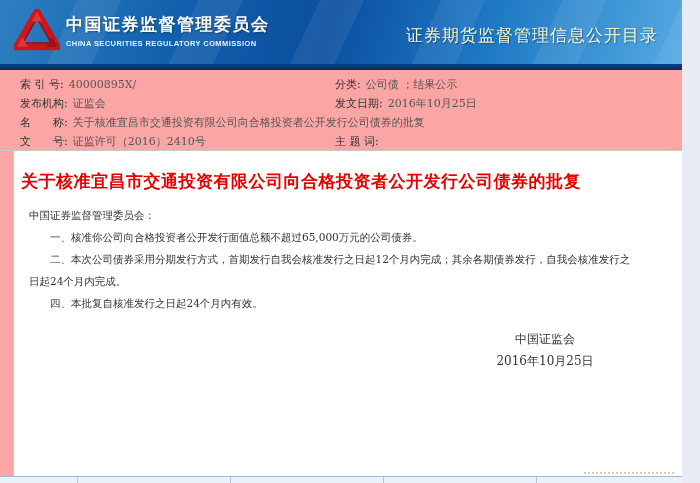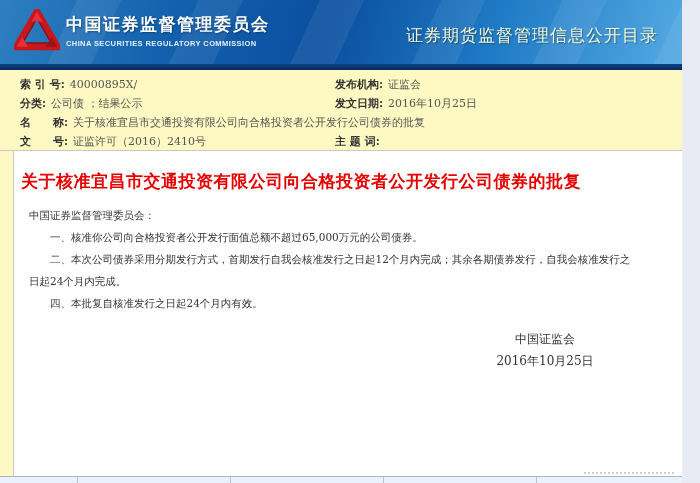--- a/index.html
+++ b/index.html
@@ -1,19 +1,19 @@
 <!DOCTYPE html>
 <html><head>
 <meta charset="utf-8">
 <style>
   * { margin:0; padding:0; box-sizing:border-box; }
   html,body { background:#fff; }
   .page {
     position:relative; width:700px; height:483px;
-    background:#fef9c3; overflow:hidden;
+    background:#fca5a5; overflow:hidden;
     font-family:"Liberation Sans", sans-serif;
   }
   
   .right-strip {
     position:absolute; top:0; right:0; width:18px; height:483px;
     background:#e8ebf4;
   }
   
   .banner {
     position:absolute; top:0; left:0; width:682px; height:64px;
@@ -49,21 +49,21 @@
   }
   
   .meta {
     position:absolute; top:78px; left:20px; width:655px;
     display:grid; grid-template-columns:315px 1fr; row-gap:6px;
     font-size:11px; line-height:13px; color:#555;
     font-family:"DejaVu Serif", serif;
   }
   .meta-field { white-space:nowrap; overflow:hidden; }
   .meta-field.span2 { grid-column:1 / span 2; }
-  .meta-label { font-weight:bold; color:#333; margin-right:5px; white-space:pre; }
+  .meta-label { font-weight:normal; color:#333; margin-right:5px; white-space:pre; }
   
   .doc-sep {
     position:absolute; top:150px; left:0; width:682px; height:0;
     border-top:1px solid #c9c9c9;
   }
   .doc-panel {
     position:absolute; top:151px; left:13px; width:669px; height:325px;
     border-left:1px solid #c9c9c9; background:#fff;
   }
   .doc-title {
@@ -118,24 +118,24 @@
     </div>
     <div class="directory-title">证券期货监督管理信息公开目录</div>
   </div>
   <div class="banner-edge"></div>
 
   <div class="meta">
     <div class="meta-field">
       <span class="meta-label">索 引 号:</span><span class="meta-value">40000895X/</span>
     </div>
     <div class="meta-field">
-      <span class="meta-label">发布机构:</span><span class="meta-value">证监会</span>
+      <span class="meta-label">分类:</span><span class="meta-value">公司债 ；结果公示</span>
     </div>
     <div class="meta-field">
-      <span class="meta-label">分类:</span><span class="meta-value">公司债 ；结果公示</span>
+      <span class="meta-label">发布机构:</span><span class="meta-value">证监会</span>
     </div>
     <div class="meta-field">
       <span class="meta-label">发文日期:</span><span class="meta-value">2016年10月25日</span>
     </div>
     <div class="meta-field span2">
       <span class="meta-label">名　　称:</span><span class="meta-value">关于核准宜昌市交通投资有限公司向合格投资者公开发行公司债券的批复</span>
     </div>
     <div class="meta-field">
       <span class="meta-label">文　　号:</span><span class="meta-value">证监许可（2016）2410号</span>
     </div>

